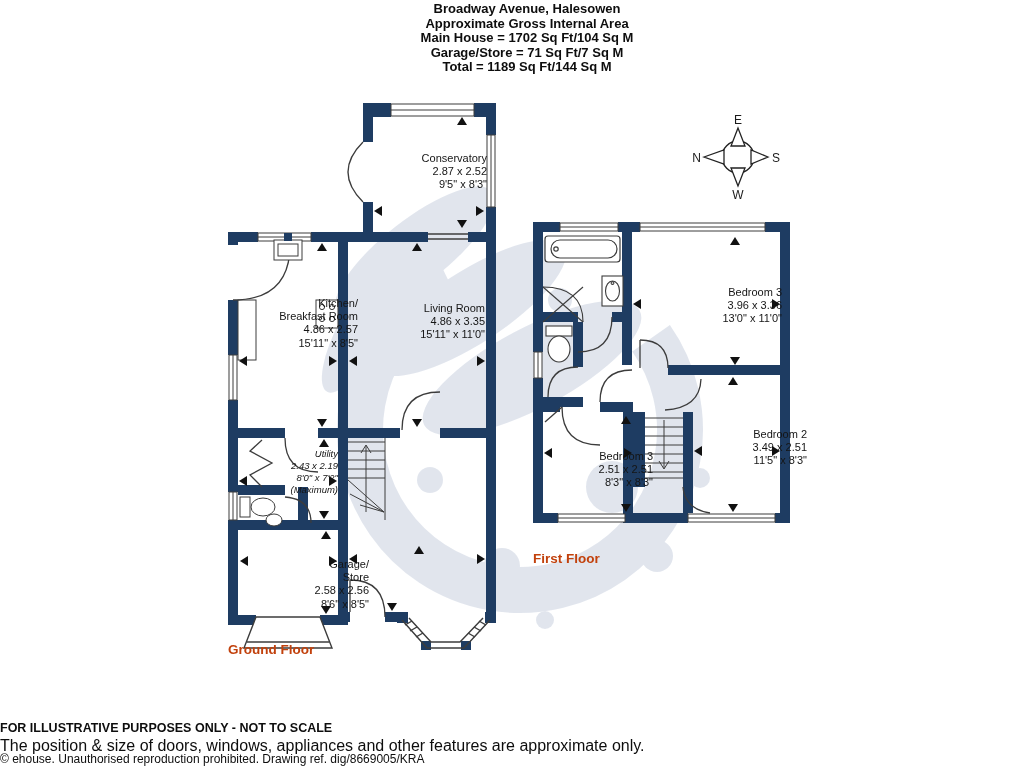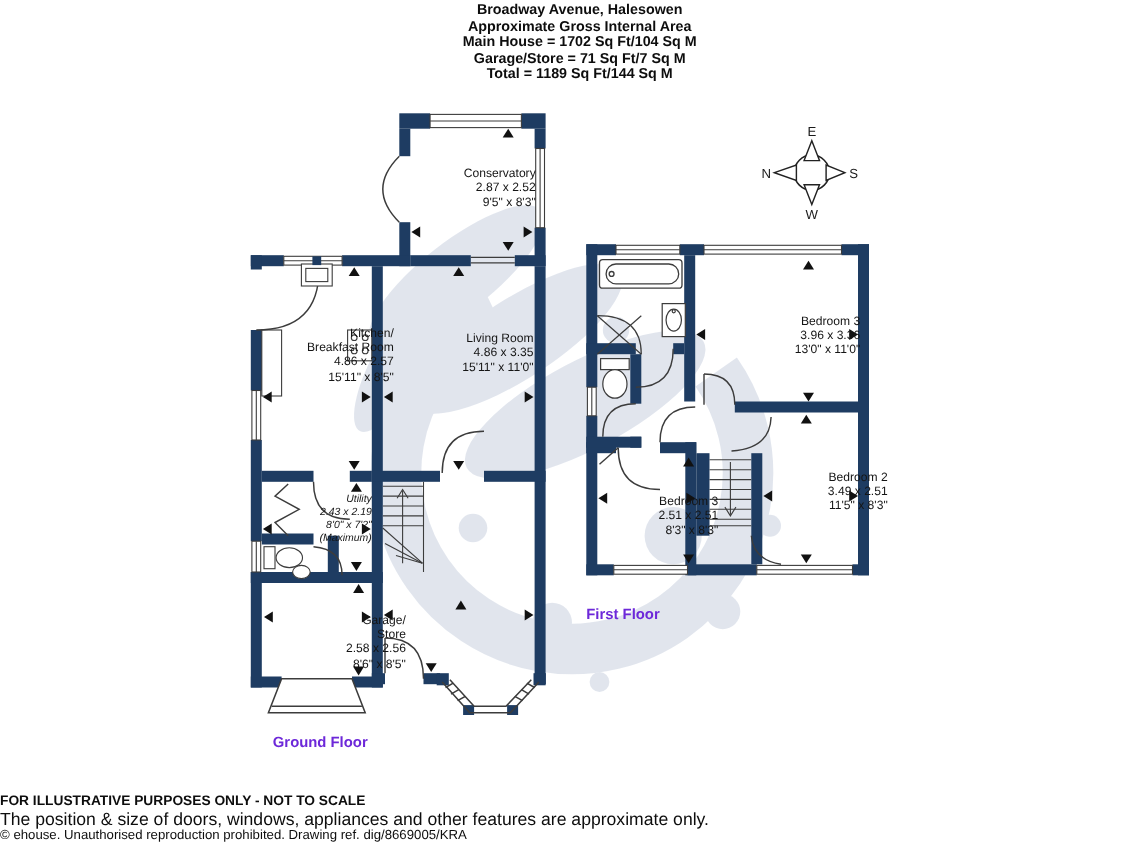--- a/index.html
+++ b/index.html
@@ -4,21 +4,21 @@
 <style>
   html,body{margin:0;padding:0;background:#fff;}
   .page{position:relative;width:1024px;height:768px;background:#ffffff;overflow:hidden;
         font-family:"Liberation Sans",sans-serif;color:#111;padding-left:30px;}
   svg{position:absolute;left:0;top:0;}
   .hdr{position:absolute;top:2px;left:0;width:100%;text-align:center;
        font-weight:bold;font-size:13px;line-height:14.5px;color:#0d0d0d;}
   .room{position:absolute;text-align:right;font-size:11px;line-height:1.2;color:#151515;}
   .room div{white-space:nowrap;}
   .room.small{font-size:9.5px;line-height:1.25;}
-  .floor-label{position:absolute;font-weight:bold;font-size:13.5px;color:#6d28d9;}
+  .floor-label{position:absolute;font-weight:bold;font-size:13.5px;color:#c2410c;}
   .ft{position:absolute;left:0;width:100%;text-align:left;color:#0d0d0d;}
   .f1{top:721px;font-weight:bold;font-size:12.5px;}
   .f2{top:737px;font-size:16px;}
   .f3{top:752px;font-size:12px;}
   .compass-letter{font-size:12px;fill:#1a1a1a;font-family:"Liberation Sans",sans-serif;}
 </style>
 </head>
 <body>
 
 <div class="page">
@@ -382,20 +382,20 @@
     <div>Bedroom 2</div>
     <div>3.49 x 2.51</div>
     <div>11'5" x 8'3"</div>
   </div>
   <div class="room" style="left:513px;top:450px;width:140px;">
     <div>Bedroom 3</div>
     <div>2.51 x 2.51</div>
     <div>8'3" x 8'3"</div>
   </div>
 
-  <div class="floor-label" style="left:228px;top:667px;margin-left:20px;">Ground Floor</div>
+  <div class="floor-label" style="left:228px;top:642px;">Ground Floor</div>
   <div class="floor-label" style="left:533px;top:551px;">First Floor</div>
 
   <div class="ft f1">FOR ILLUSTRATIVE PURPOSES ONLY - NOT TO SCALE</div>
   <div class="ft f2">The position &amp; size of doors, windows, appliances and other features are approximate only.</div>
   <div class="ft f3">© ehouse. Unauthorised reproduction prohibited. Drawing ref. dig/8669005/KRA</div>
 
 </div>
 
 </body></html>

